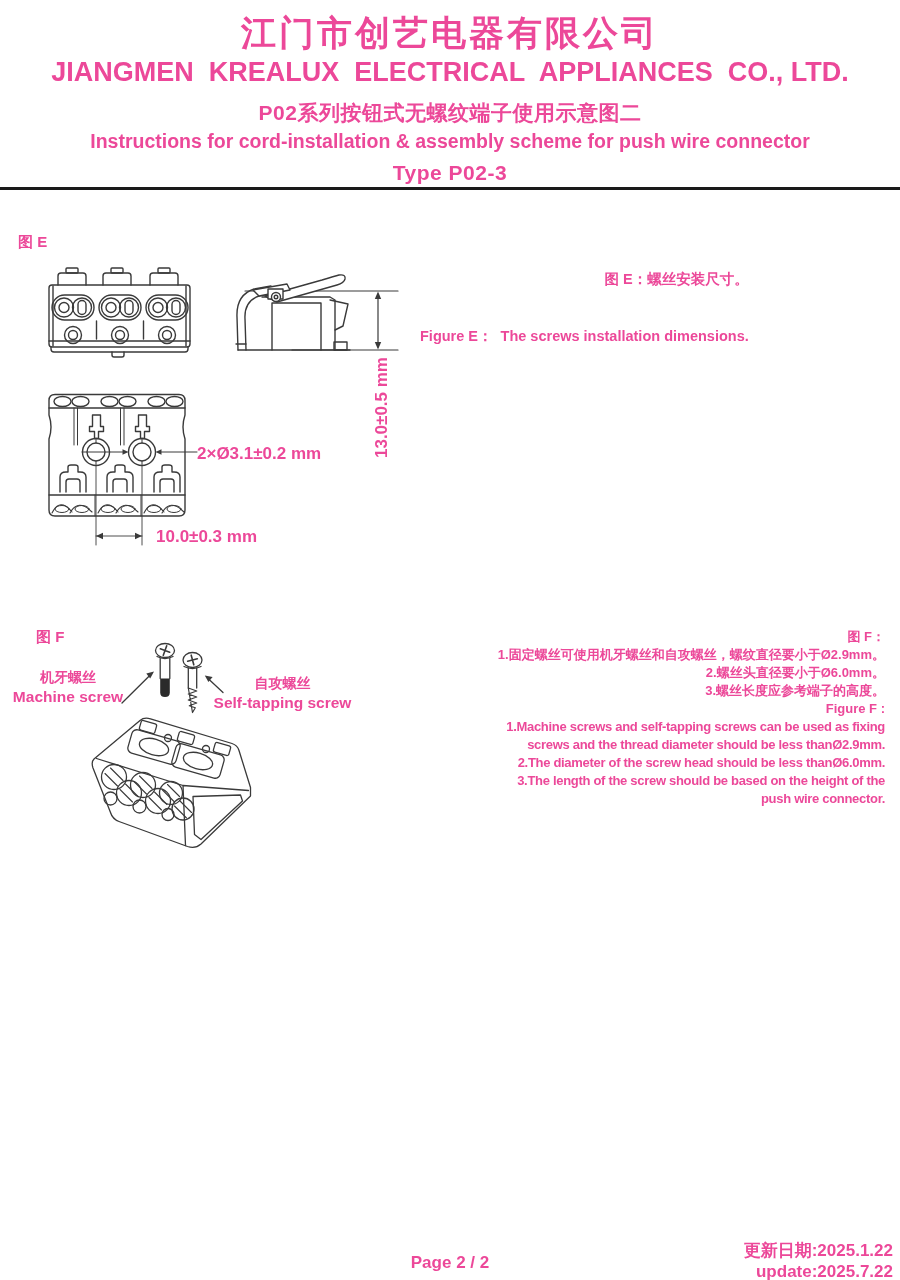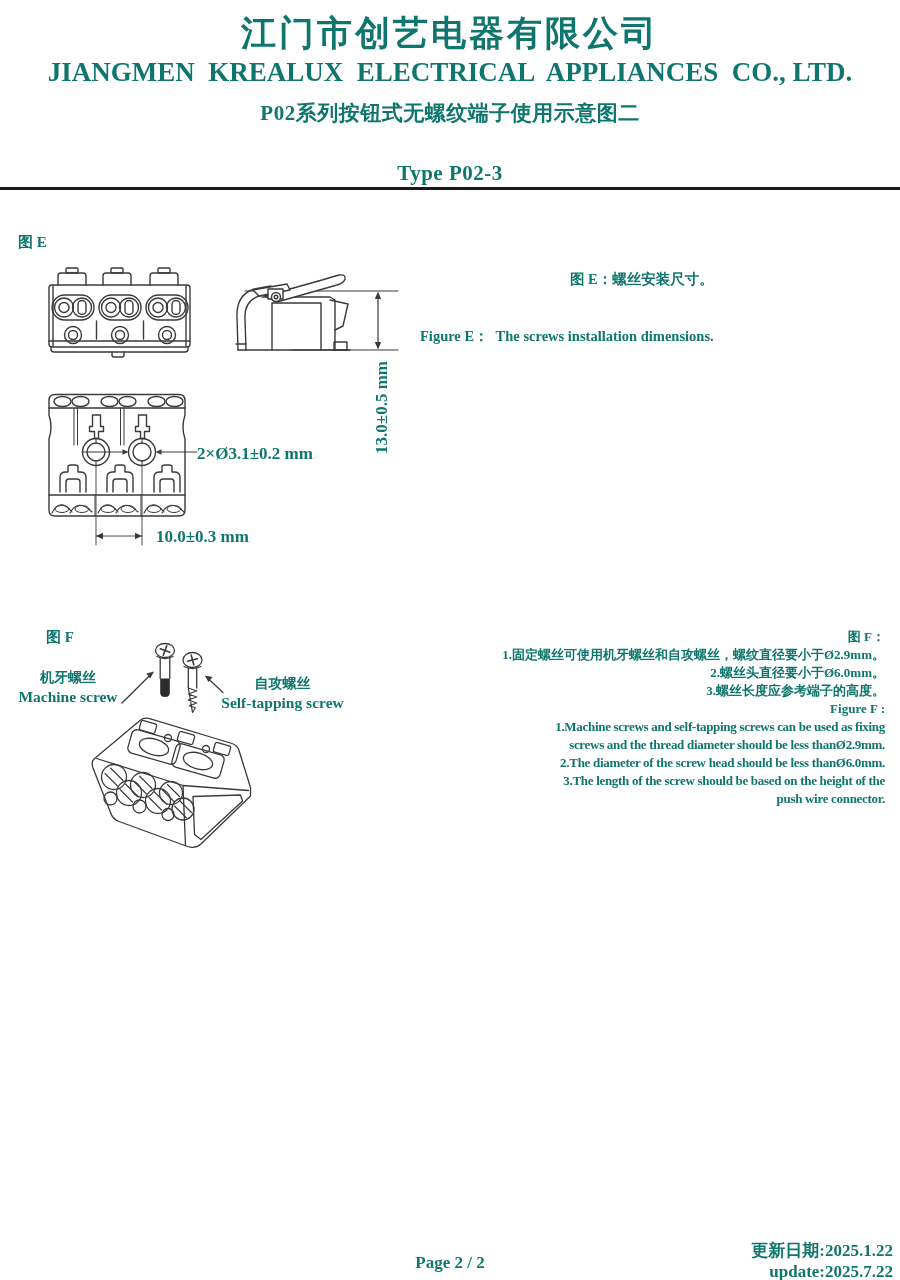--- a/index.html
+++ b/index.html
@@ -1,17 +1,17 @@
 <!DOCTYPE html>
 <html><head>
 <meta charset="utf-8">
 <style>
   html,body{margin:0;padding:0;background:#e8e8e8;}
   #page{position:relative;width:900px;height:1280px;background:#ffffff;overflow:hidden;
-        font-family:Liberation Serif, serif;color:#0f766e;-webkit-font-smoothing:antialiased;}
+        font-family:Liberation Sans, sans-serif;color:#ec4899;-webkit-font-smoothing:antialiased;}
   .abs{position:absolute;text-align:right;}
   .ctr{left:0;right:0;text-align:center;}
   .b{font-weight:bold;}
   
   .h-cn{top:10px;font-size:35px;letter-spacing:3px;}
   .h-en{top:57px;font-size:27px;white-space:pre;}
   .h-scn{top:99px;font-size:21px;letter-spacing:.5px;}
   .h-sen{top:130px;font-size:19.5px;}
   .h-type{top:161px;font-size:21px;letter-spacing:.5px;}
   .hr{top:187px;left:0;width:900px;height:3px;background:#1a1a1a;}
@@ -36,20 +36,21 @@
   svg *{vector-effect:non-scaling-stroke;}
 </style>
 </head>
 <body>
 
 <div id="page">
 
   <div class="abs ctr b h-cn">江门市创艺电器有限公司</div>
   <div class="abs ctr b h-en">JIANGMEN  KREALUX  ELECTRICAL  APPLIANCES  CO., LTD.</div>
   <div class="abs ctr b h-scn">P02系列按钮式无螺纹端子使用示意图二</div>
+  <div class="abs ctr b h-sen">Instructions for cord-installation &amp; assembly scheme for push wire connector</div>
   <div class="abs ctr b h-type">Type P02-3</div>
   <div class="abs hr"></div>
 
   <div class="abs figlab" style="left:18px;top:233px;">图 E</div>
 
   <svg style="left:40px;top:255px;" width="360" height="305" viewBox="0 0 360 305" fill="none" stroke="#3a3a3a" stroke-width="1.4" stroke-linejoin="round" stroke-linecap="round">
 
     <g>
       <path d="M18,30 L18,21 Q18,18 21,18 L43,18 Q46,18 46,21 L46,30"></path>
         <rect x="26" y="13" width="12" height="5" rx="1"></rect>
@@ -152,21 +153,21 @@
 
   <div class="abs dim" style="left:197px;top:444px;">2×Ø3.1±0.2 mm</div>
   <div class="abs dim" style="left:156px;top:527px;">10.0±0.3 mm</div>
   <div class="abs dim dim-v">13.0±0.5 mm</div>
 
   <div class="abs cap-e">
     <div>图 E：螺丝安装尺寸。</div>
     <div>Figure E：  The screws installation dimensions.</div>
   </div>
 
-  <div class="abs figlab" style="left:28px;top:628px;padding-left:18px;">图 F</div>
+  <div class="abs figlab" style="left:18px;top:628px;padding-left:18px;">图 F</div>
 
   <svg style="left:80px;top:635px;" width="200" height="220" viewBox="0 0 200 220" fill="none" stroke="#3a3a3a" stroke-width="1.3" stroke-linejoin="round" stroke-linecap="round">
 
     <g>
       <ellipse cx="85" cy="15.5" rx="9.5" ry="7" fill="#fff"></ellipse>
       <g transform="rotate(20 85 15.5)" stroke-width="1.6">
           <path d="M80,15.5 H90 M85,10.5 V20.5"></path>
         </g>
       <path d="M77,21.5 Q85,25.5 93,21.5"></path>
       <path d="M80.2,23.5 V43.5 M89.8,23.5 V43.5"></path>

